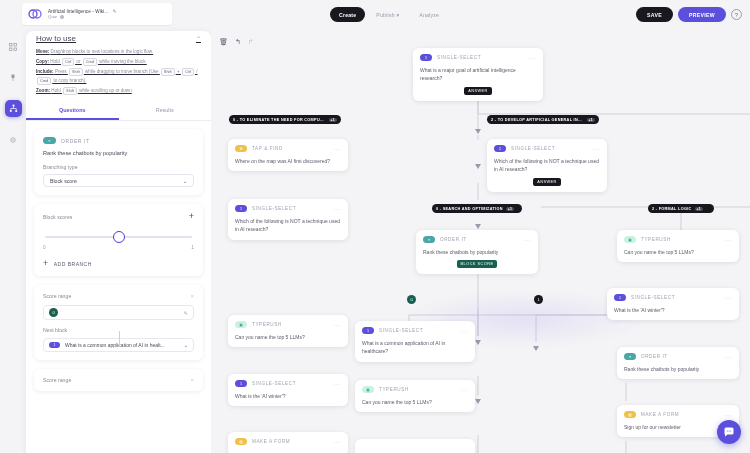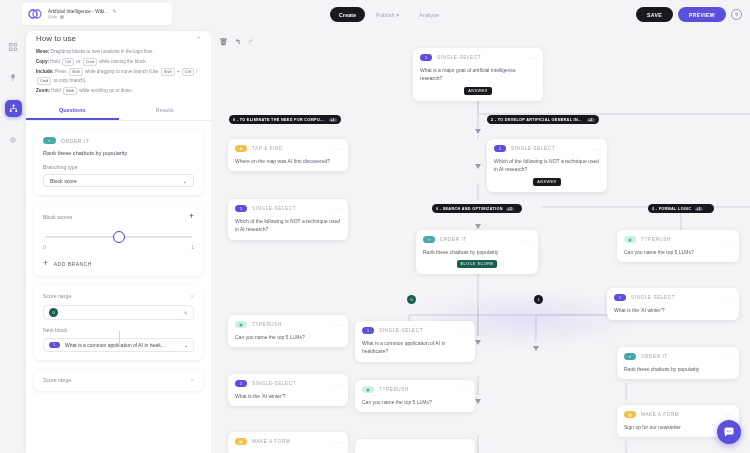--- a/index.html
+++ b/index.html
@@ -57,21 +57,21 @@
   .panel{
     position:absolute; left:26px; top:31px; width:185px; height:422px;
     background:#fff; border-radius:7px 7px 0 0;
     overflow:hidden;
     box-shadow:0 1px 6px rgba(30,30,60,.07);
   }
   .panel-head{ height:26px; display:flex; align-items:center; padding:0 10px; justify-content:space-between;}
   .panel-title{ font-size:9px; color:#33333f; }
   .info-dot{ width:7px;height:7px;border-radius:50%;background:#23232e;color:#fff;font-size:5px;display:flex;align-items:center;justify-content:center;font-weight:700;cursor:pointer;}
 
-  .howto{ padding:0 10px; }
+  .howto{ padding:0 10px;text-decoration:underline; }
   .howto-head{ display:flex; align-items:center; justify-content:space-between; padding:3px 0 5px 0; }
   .howto-title{ font-size:8px; color:#4a4a5a; }
   .chev{ color:#9a9aae; font-size:6px; }
   .howrow{ font-size:4.6px; color:#8b8b9e; line-height:1.9; margin-bottom:1px; }
   .howrow b{ color:#3b3b4b; }
   .key{
     display:inline-block; border:1px solid #d7d7e0; border-radius:2px;
     padding:0 2px; font-size:3.9px; color:#6a6a7d; background:#fbfbfd; line-height:6px;
     vertical-align:middle; margin:0 1px;
   }

